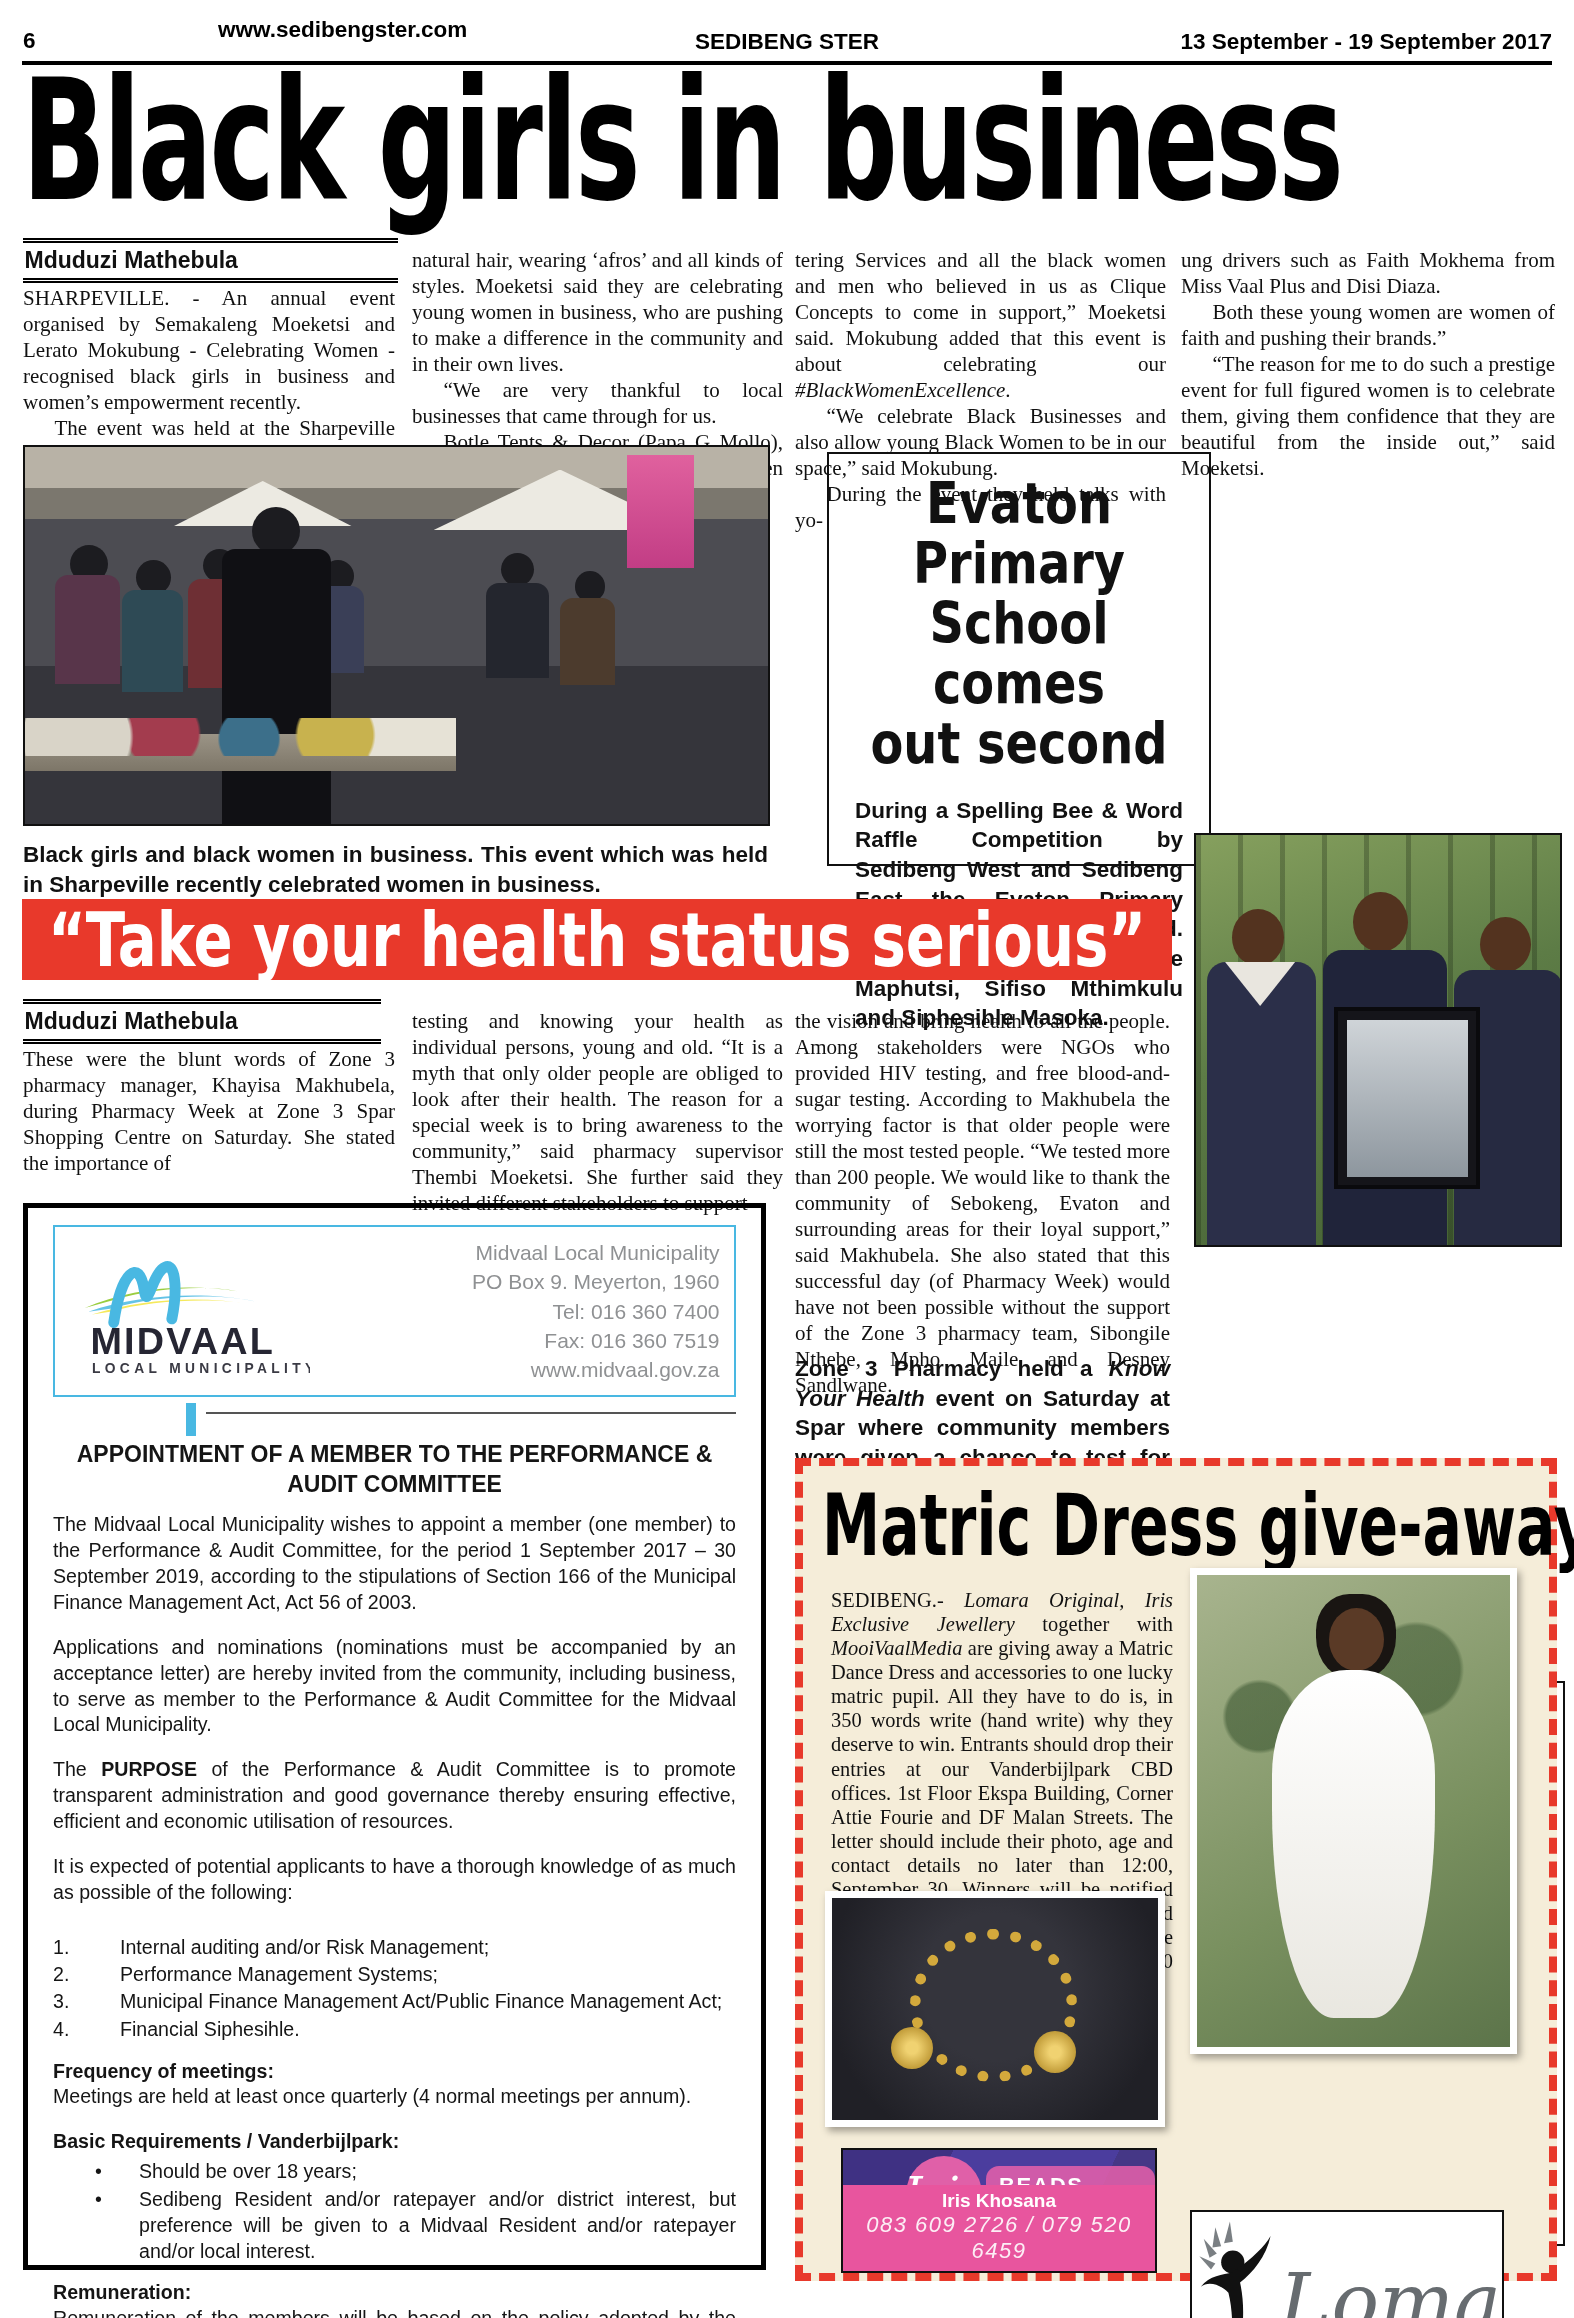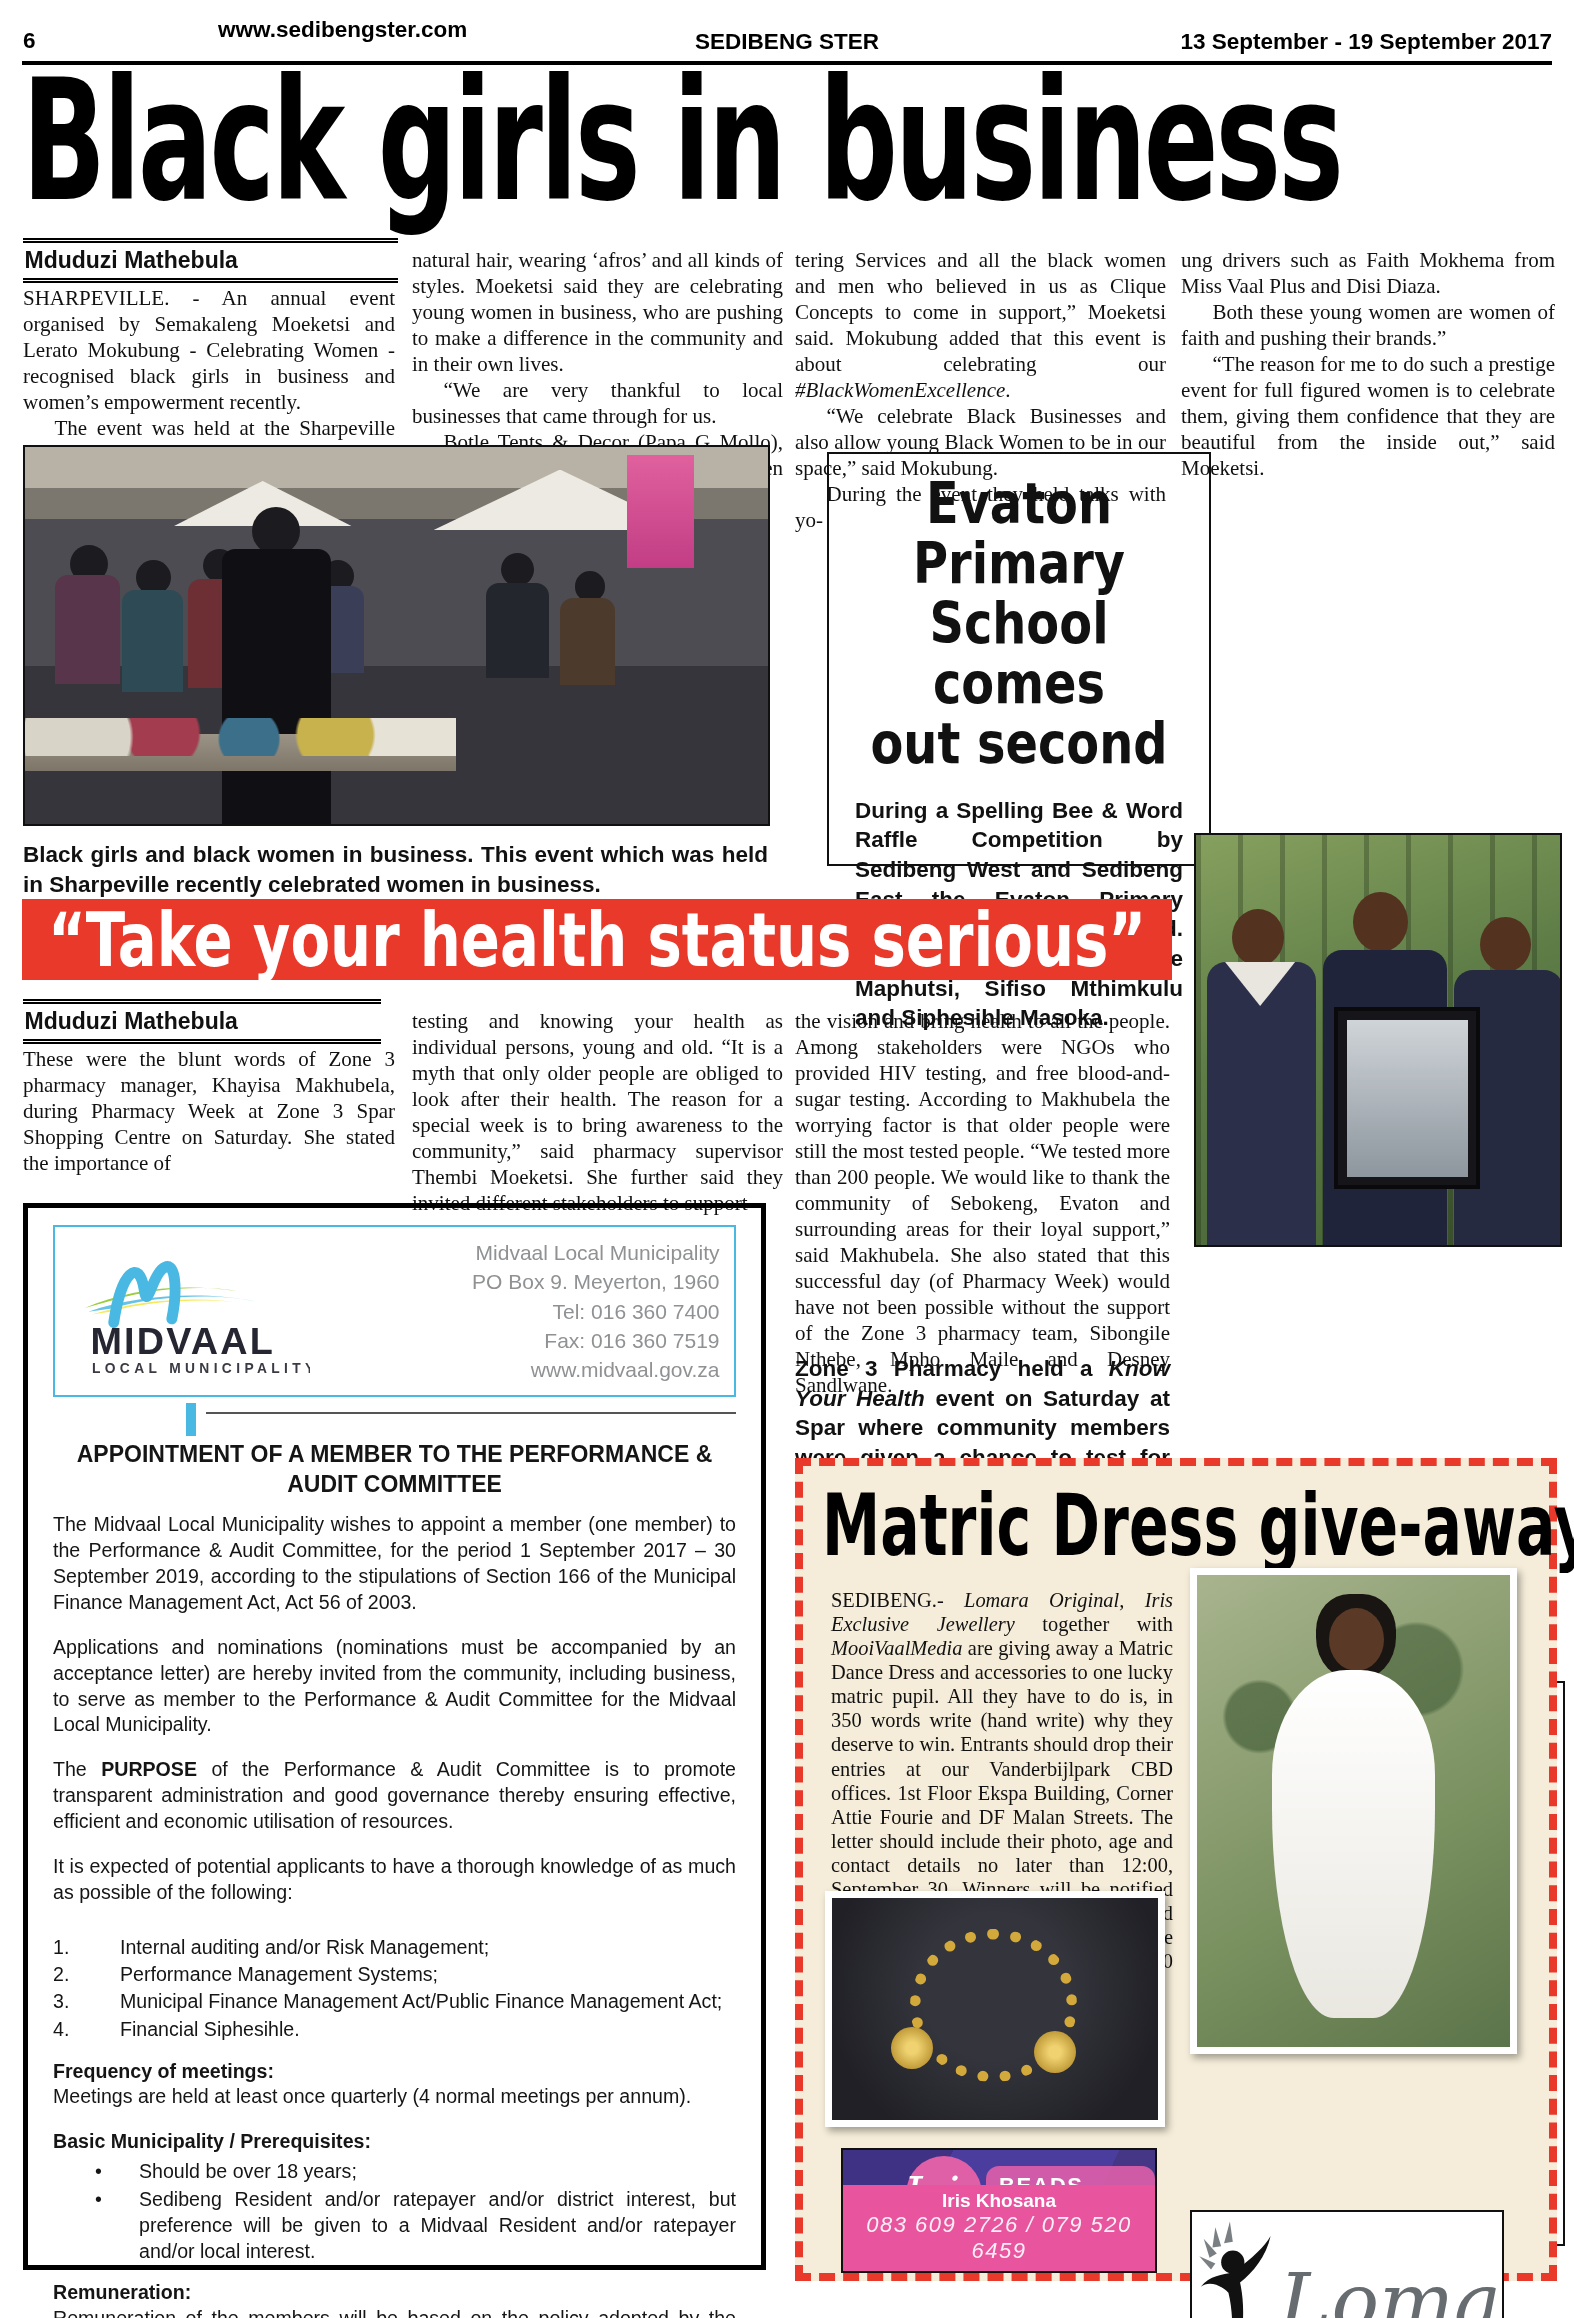--- a/index.html
+++ b/index.html
@@ -292,21 +292,21 @@
       <span>Municipal Finance Management Act/Public Finance Management Act;</span>
     </div>
     <div class="mv-row" style="margin-bottom:16px;">
       <span class="mv-num">4.</span>
       <span>Financial Siphesihle.</span>
     </div>
 
     <div class="mv-label">Frequency of meetings:</div>
     <p>Meetings are held at least once quarterly (4 normal meetings per annum).</p>
 
-    <div class="mv-label" style="margin-bottom:4.4px;">Basic Municipality / Prerequisites:</div>
+    <div class="mv-label" style="margin-bottom:4.4px;">Basic Requirements / Vanderbijlpark:</div>
     <div class="mv-bullet-row">
       <span class="mv-dot">•</span>
       <span>Should be over 18 years;</span>
     </div>
     <div class="mv-bullet-row" style="margin-bottom:16px;">
       <span class="mv-dot">•</span>
       <span>Sedibeng Resident and/or ratepayer and/or district interest, but preference will be given to a Midvaal Resident and/or ratepayer and/or local interest.</span>
     </div>
 
     <div class="mv-label">Remuneration:</div>

